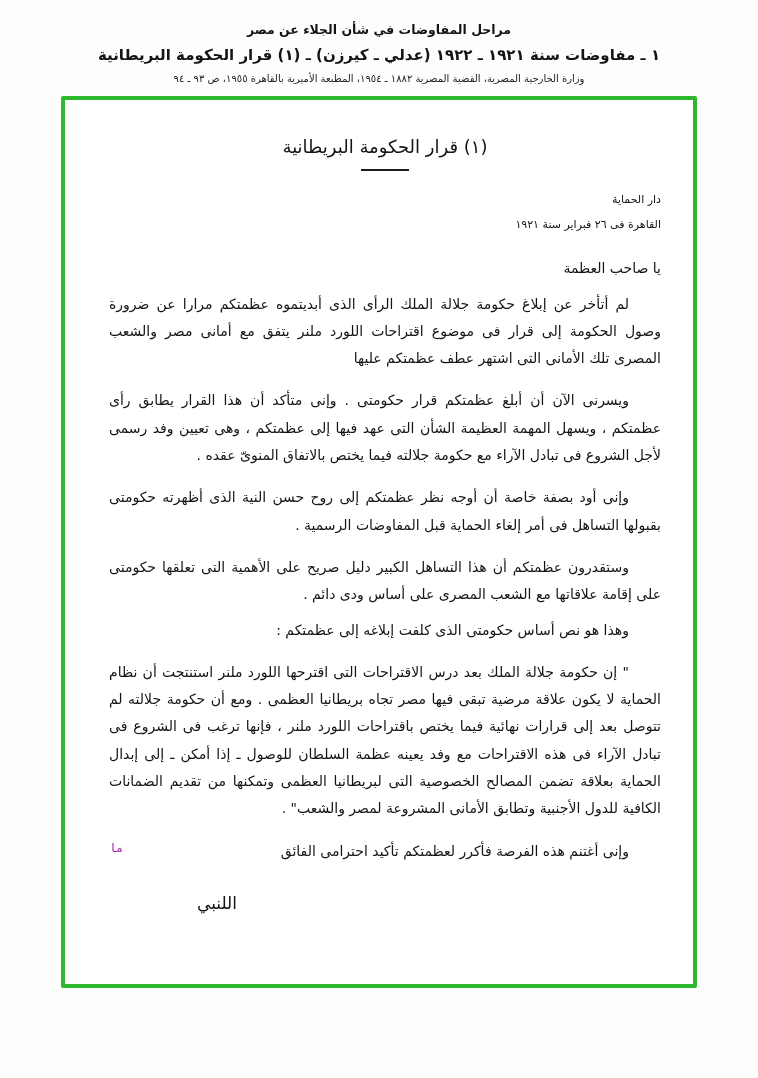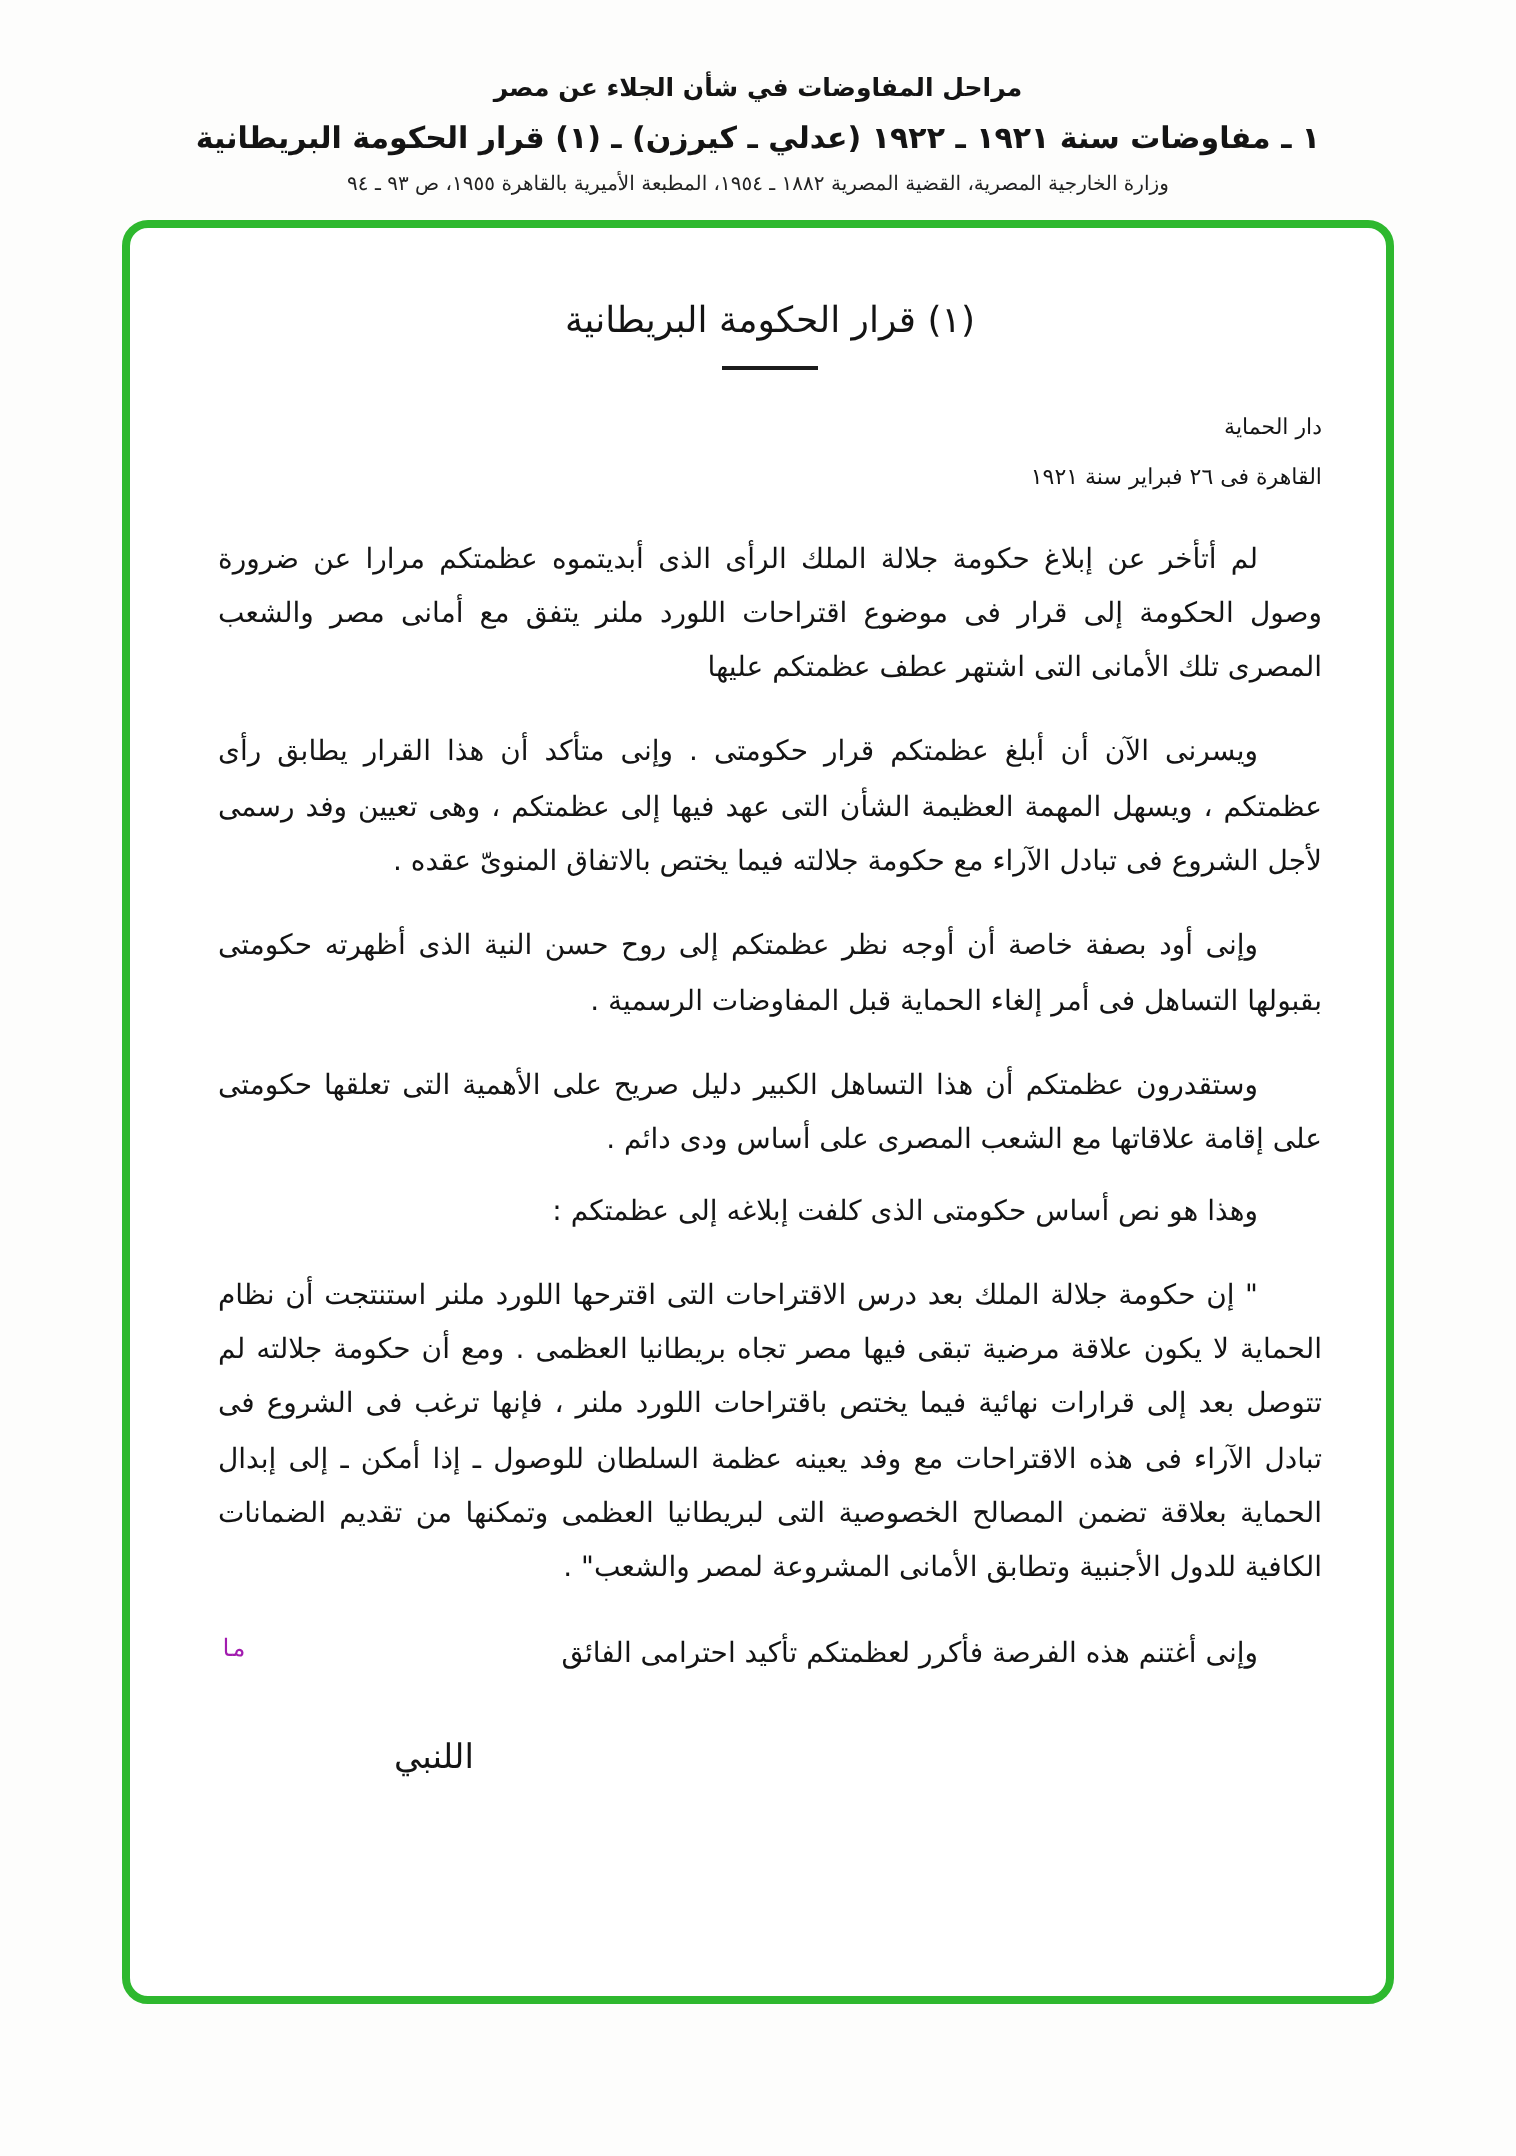--- a/index.html
+++ b/index.html
@@ -11,21 +11,21 @@
     position: relative;
     width: 758px;
     height: 1078px;
     font-family: "DejaVu Sans", "DejaVu Serif", sans-serif;
     color: #141414;
     direction: rtl;
     overflow: hidden;
   }
   .top-header {
     text-align: center;
-    padding-top: 36px;
+    padding-top: 22px;
   }
   .h1 {
     font-size: 12.5px;
     font-weight: 700;
   }
   .h2 {
     font-size: 15px;
     font-weight: 700;
     margin-top: 9px;
   }
@@ -33,21 +33,21 @@
     font-size: 10px;
     margin-top: 9px;
     color: #222;
   }
   .doc-frame {
     box-sizing: border-box;
     width: 636px;
     height: 892px;
     margin: 12px auto 0 auto;
     border: 4px solid #2eb82e;
-    border-radius: 13px;
+    border-radius: 2px;
     padding: 32px 32px 0 44px;
     position: relative;
     background: #fff;
   }
   .doc-title {
     text-align: center;
     font-size: 18px;
     font-weight: 500;
     margin-top: 4px;
   }
@@ -110,20 +110,21 @@
   <div class="doc-frame">
 
     <div class="doc-title">(١) قرار الحكومة البريطانية</div>
     <div class="title-rule"></div>
 
     <div class="letterhead">
       <div>دار الحماية</div>
       <div>القاهرة فى ٢٦ فبراير سنة ١٩٢١</div>
     </div>
 
+    <div class="salutation">يا صاحب العظمة</div>
 
     <p class="para">لم أتأخر عن إبلاغ حكومة جلالة الملك الرأى الذى أبديتموه عظمتكم مرارا عن ضرورة وصول الحكومة إلى قرار فى موضوع اقتراحات اللورد ملنر يتفق مع أمانى مصر والشعب المصرى تلك الأمانى التى اشتهر عطف عظمتكم عليها</p>
     <p class="para">ويسرنى الآن أن أبلغ عظمتكم قرار حكومتى . وإنى متأكد أن هذا القرار يطابق رأى عظمتكم ، ويسهل المهمة العظيمة الشأن التى عهد فيها إلى عظمتكم ، وهى تعيين وفد رسمى لأجل الشروع فى تبادل الآراء مع حكومة جلالته فيما يختص بالاتفاق المنوىّ عقده .</p>
     <p class="para">وإنى أود بصفة خاصة أن أوجه نظر عظمتكم إلى روح حسن النية الذى أظهرته حكومتى بقبولها التساهل فى أمر إلغاء الحماية قبل المفاوضات الرسمية .</p>
     <p class="para">وستقدرون عظمتكم أن هذا التساهل الكبير دليل صريح على الأهمية التى تعلقها حكومتى على إقامة علاقاتها مع الشعب المصرى على أساس ودى دائم .</p>
     <p class="para no-gap">وهذا هو نص أساس حكومتى الذى كلفت إبلاغه إلى عظمتكم :</p>
     <p class="para">" إن حكومة جلالة الملك بعد درس الاقتراحات التى اقترحها اللورد ملنر استنتجت أن نظام الحماية لا يكون علاقة مرضية تبقى فيها مصر تجاه بريطانيا العظمى .  ومع أن حكومة جلالته لم تتوصل بعد إلى قرارات نهائية فيما يختص باقتراحات اللورد ملنر ، فإنها ترغب فى الشروع فى تبادل الآراء فى هذه الاقتراحات مع وفد يعينه عظمة السلطان للوصول ـ إذا أمكن ـ إلى إبدال الحماية بعلاقة تضمن المصالح الخصوصية التى لبريطانيا العظمى وتمكنها من تقديم الضمانات الكافية للدول الأجنبية وتطابق الأمانى المشروعة لمصر والشعب" .</p>
 
     <p class="para closing">
       <span>وإنى أغتنم هذه الفرصة فأكرر لعظمتكم تأكيد احترامى الفائق</span>

